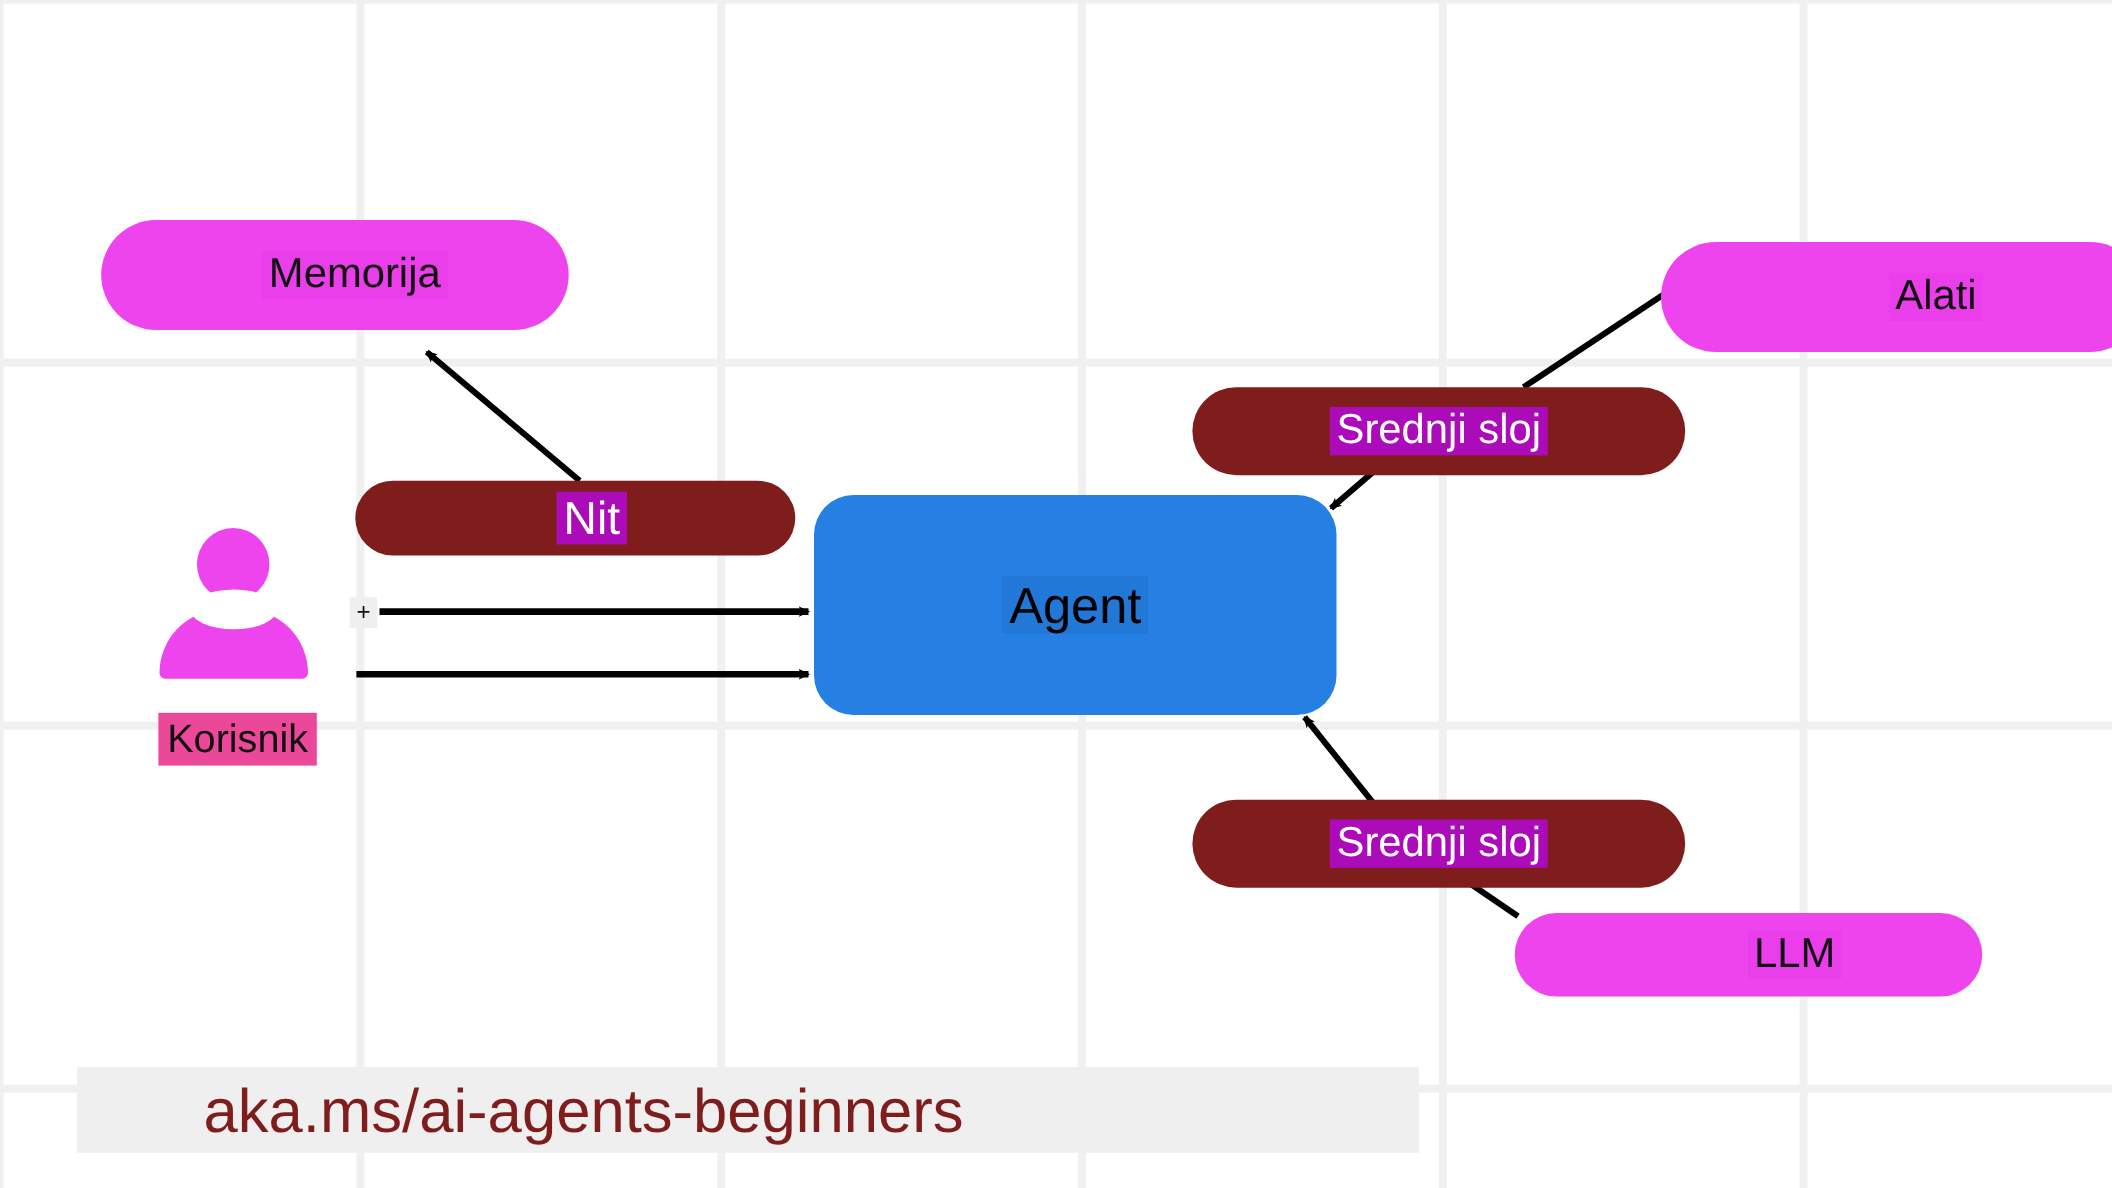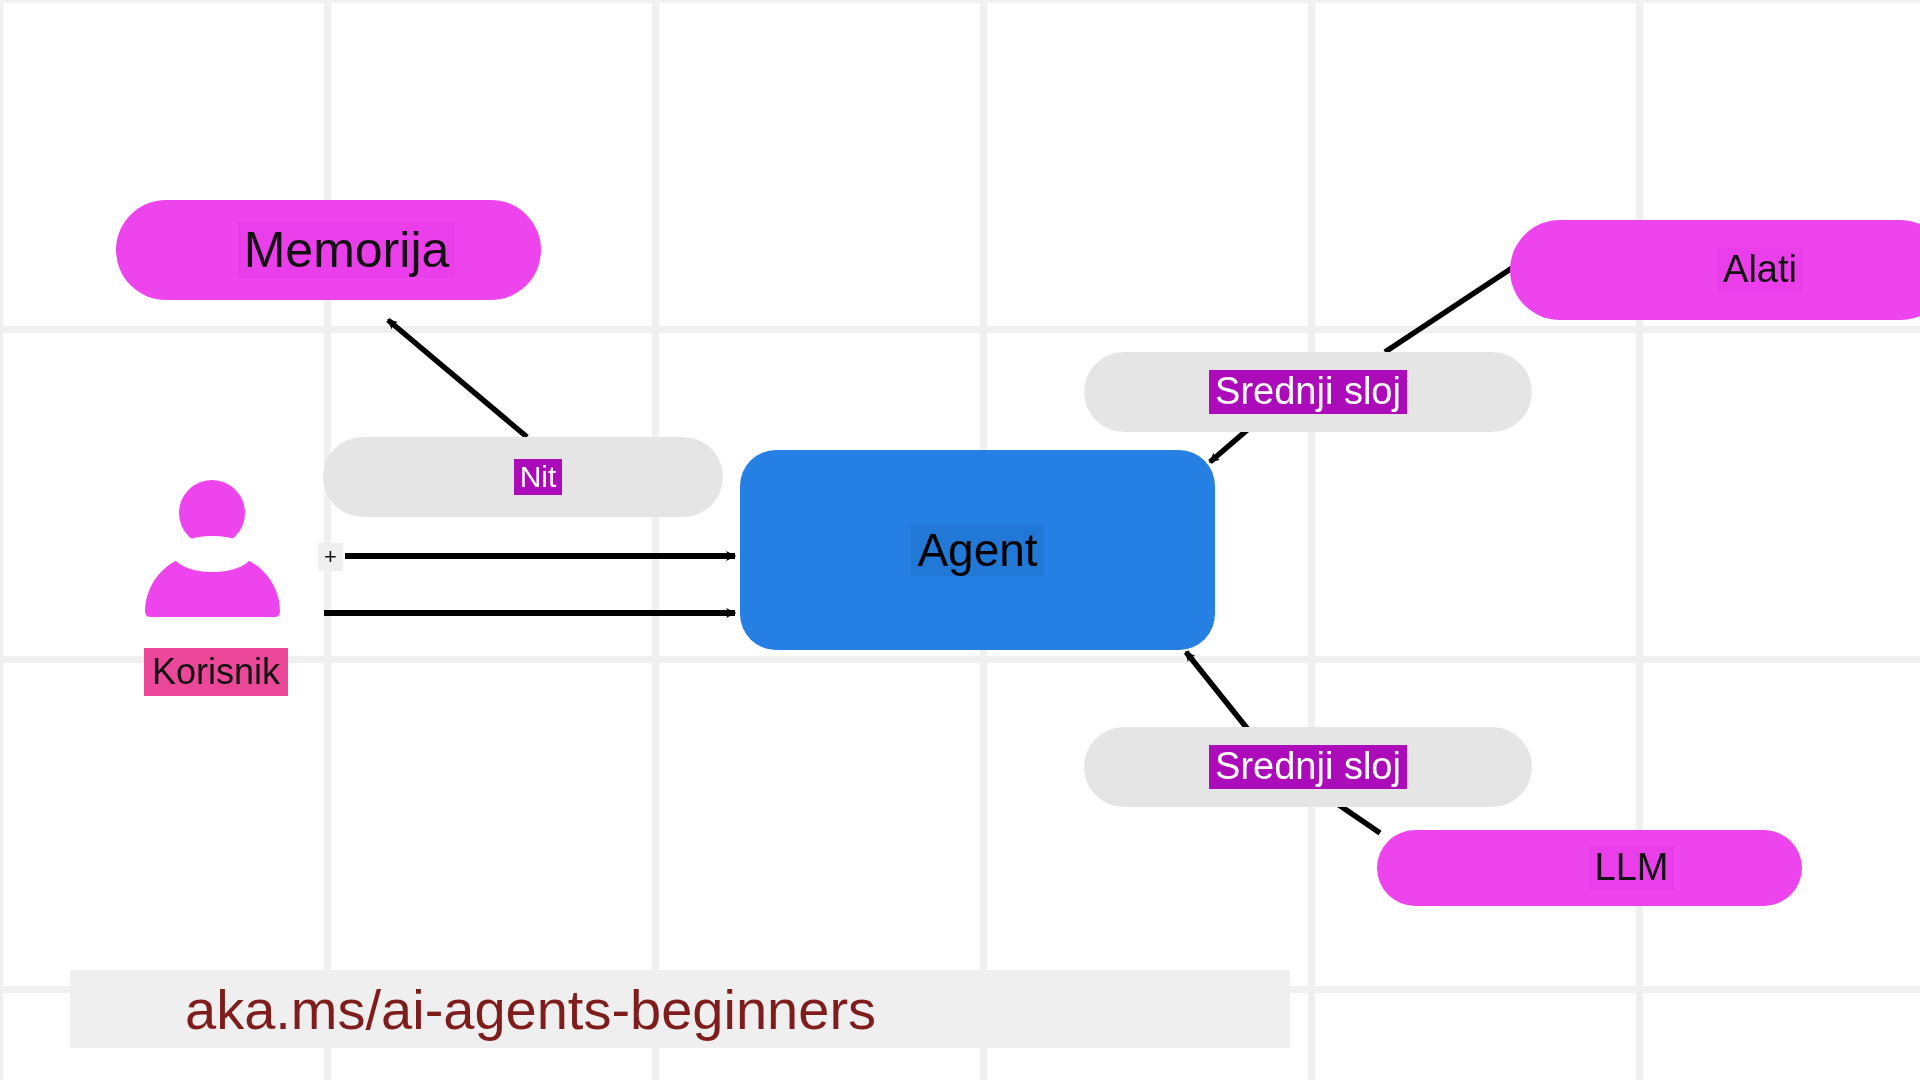--- a/index.html
+++ b/index.html
@@ -58,21 +58,21 @@
     border-radius: 999px;
     color: #0a0a0a;
   }
   .pill-pink .label {
     background: #e93ee9;
     color: #111111;
   }
 
   
   .pill-purple {
-    background: #e5e5e5;
+    background: #7f1d1d;
     border-radius: 999px;
     color: #ffffff;
   }
   .pill-purple .label {
     background: #ab0bb8;
     color: #ffffff;
   }
 
   
   .box-blue {
@@ -95,44 +95,44 @@
     background: #efefef;
     display: flex;
     align-items: center;
     justify-content: center;
     font-size: 80px;
     color: #0d0d0d;
     letter-spacing: -0.5px;
   }
 
   #node-memorija {
-    left: 116px;  top: 200px;
+    left: 92px;  top: 200px;
     width: 425px; height: 100px;
-    font-size: 50px;
+    font-size: 38px;
   }
   #node-memorija .label { transform: translateX(18px); }
 
   #node-alati {
     left: 1510px; top: 220px;
     width: 440px; height: 100px;
     font-size: 38px;
   }
   #node-alati .label { transform: translateX(30px); }
 
   #node-llm {
     left: 1377px; top: 830px;
     width: 425px; height: 76px;
     font-size: 38px;
   }
   #node-llm .label { transform: translateX(42px); }
 
   #node-nit {
     left: 323px; top: 437px;
-    width: 400px; height: 80px;
-    font-size: 30px;
+    width: 400px; height: 68px;
+    font-size: 42px;
   }
   #node-nit .label { transform: translateX(15px); }
 
   #node-srednji-top {
     left: 1084px; top: 352px;
     width: 448px; height: 80px;
     font-size: 38px;
   }
   #node-srednji-bottom {
     left: 1084px; top: 727px;

